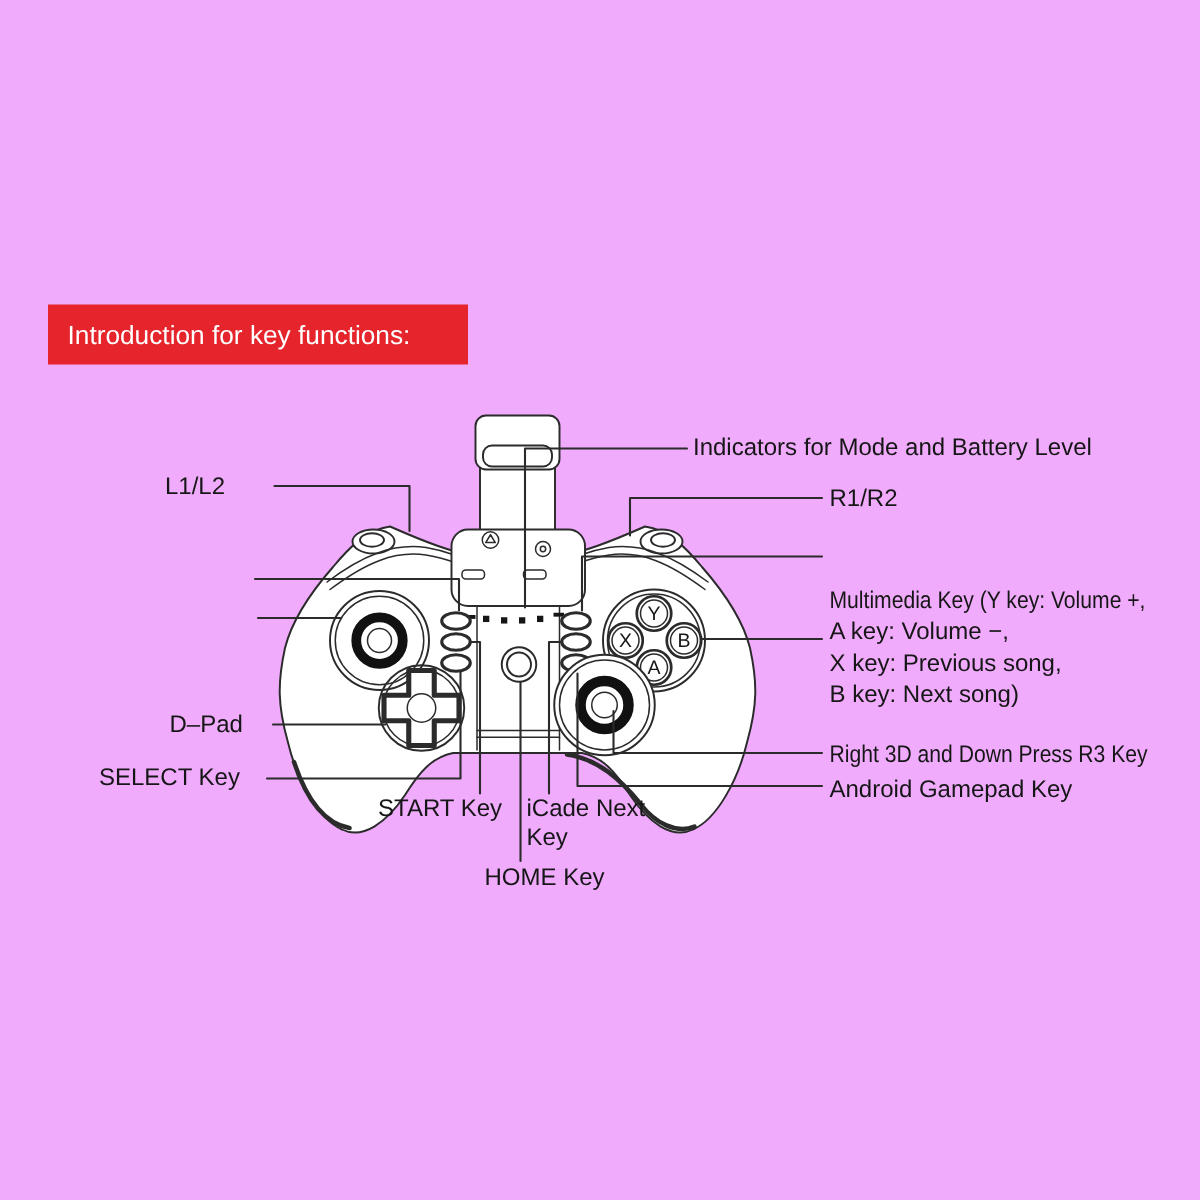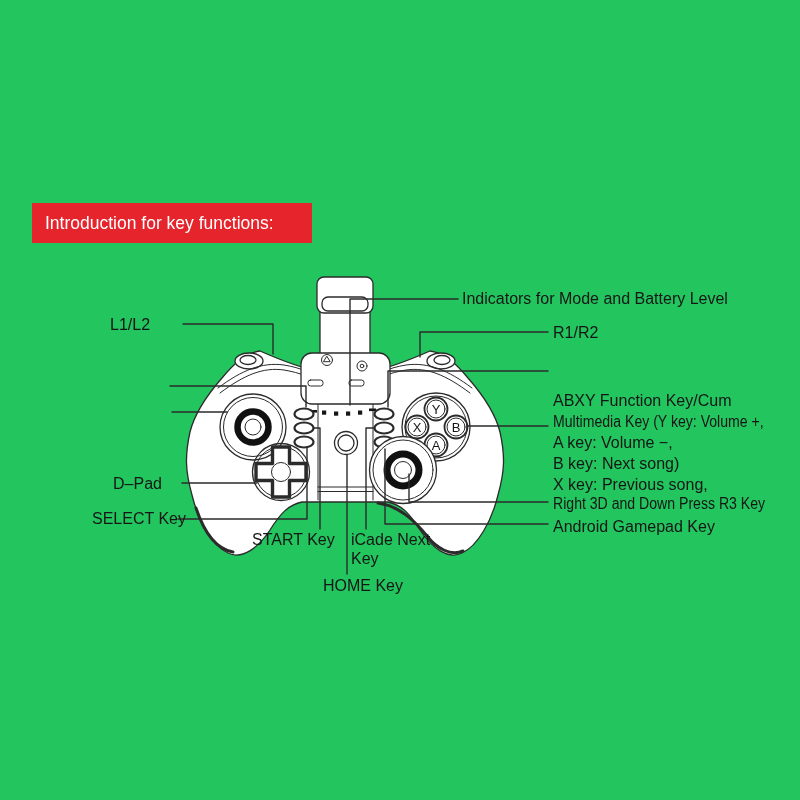--- a/index.html
+++ b/index.html
@@ -1,16 +1,16 @@
 <!DOCTYPE html>
 <html><head>
 <meta charset="utf-8">
 <style>
   html,body{margin:0;padding:0;background:#fff;}
-  #page{position:relative;width:800px;height:800px;background:#22c55e;overflow:hidden;
+  #page{position:relative;width:800px;height:800px;background:#f0abfc;overflow:hidden;
         font-family:"Liberation Sans", sans-serif;color:#161616;}
   #art{position:absolute;left:0;top:0;}
   .label{position:absolute;font-size:16px;line-height:19px;color:#161616;white-space:nowrap;}
   .wrap{white-space:normal;}
   .banner{position:absolute;left:32px;top:203px;width:280px;height:40px;
           display:flex;align-items:center;padding-left:13px;box-sizing:border-box;
           font-size:17.5px;}
   .abxy-block{position:absolute;left:553px;top:390px;font-size:16px;line-height:21px;}
   .abxy-block div{white-space:nowrap;}
   .condensed{transform:scaleX(0.88);transform-origin:left center;}
@@ -172,32 +172,31 @@
         <path d="M548,371 H388 V407"></path>
         <path d="M548,426 H468"></path>
         <path d="M548,502 H409 V474"></path>
         <path d="M548,524 H385 V449"></path>
       </g>
     </g>
   </svg>
 
   <div class="label" style="left:110px;top:315px;">L1/L2</div>
   <div class="label" style="left:113px;top:474px;">D–Pad</div>
-  <div class="label" style="left:66px;top:509px;margin-left:26px;">SELECT Key</div>
+  <div class="label" style="left:66px;top:509px;">SELECT Key</div>
   <div class="label" style="left:252px;top:530px;">START Key</div>
   <div class="label wrap" style="left:351px;top:530px;width:92px;">iCade Next Key</div>
   <div class="label" style="left:323px;top:576px;">HOME Key</div>
 
   <div class="label" style="left:462px;top:289px;">Indicators for Mode and Battery Level</div>
   <div class="label" style="left:553px;top:323px;">R1/R2</div>
 
   <div class="abxy-block">
-    <div>ABXY Function Key/Cum</div>
     <div class="condensed">Multimedia Key (Y key: Volume +,</div>
     <div>A key: Volume −,</div>
+    <div>X key: Previous song,</div>
     <div>B key: Next song)</div>
-    <div>X key: Previous song,</div>
   </div>
 
   <div class="label condensed" style="left:553px;top:494px;">Right 3D and Down Press R3 Key</div>
   <div class="label" style="left:553px;top:517px;">Android Gamepad Key</div>
 
 </div>
 
 </body></html>

